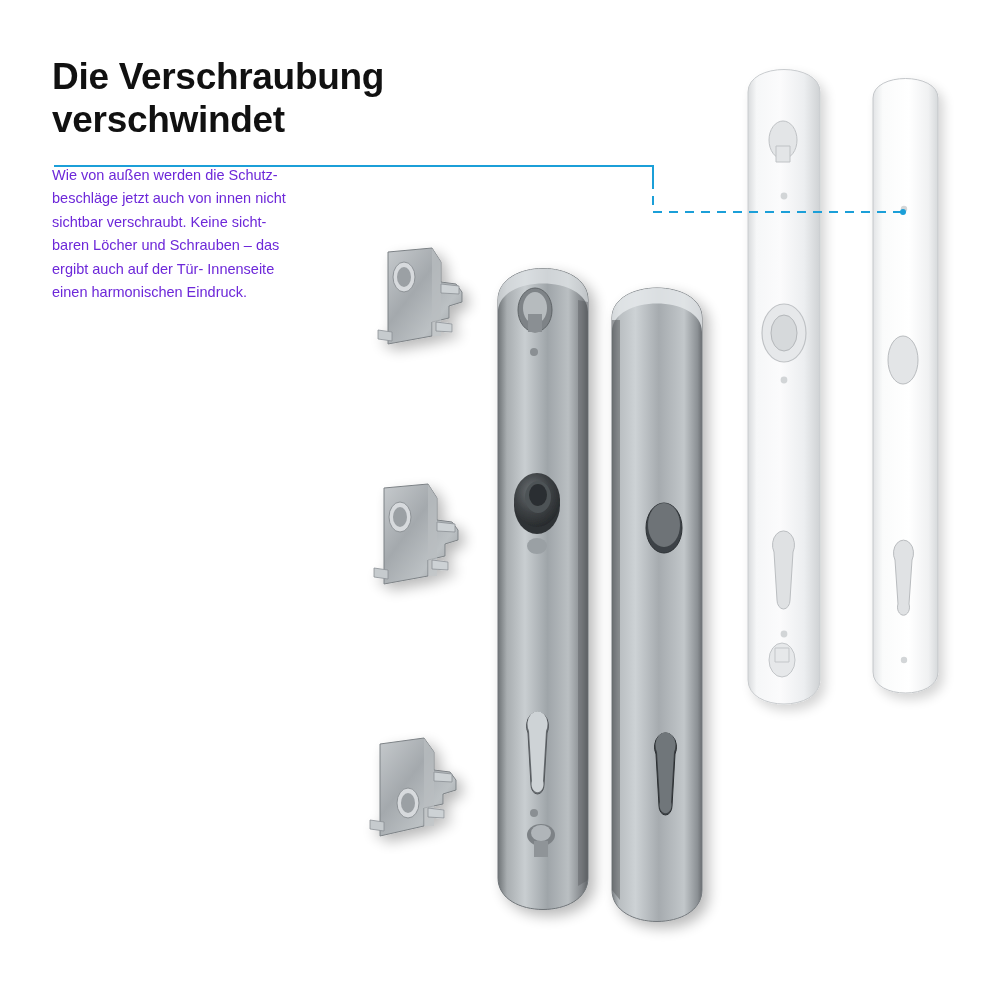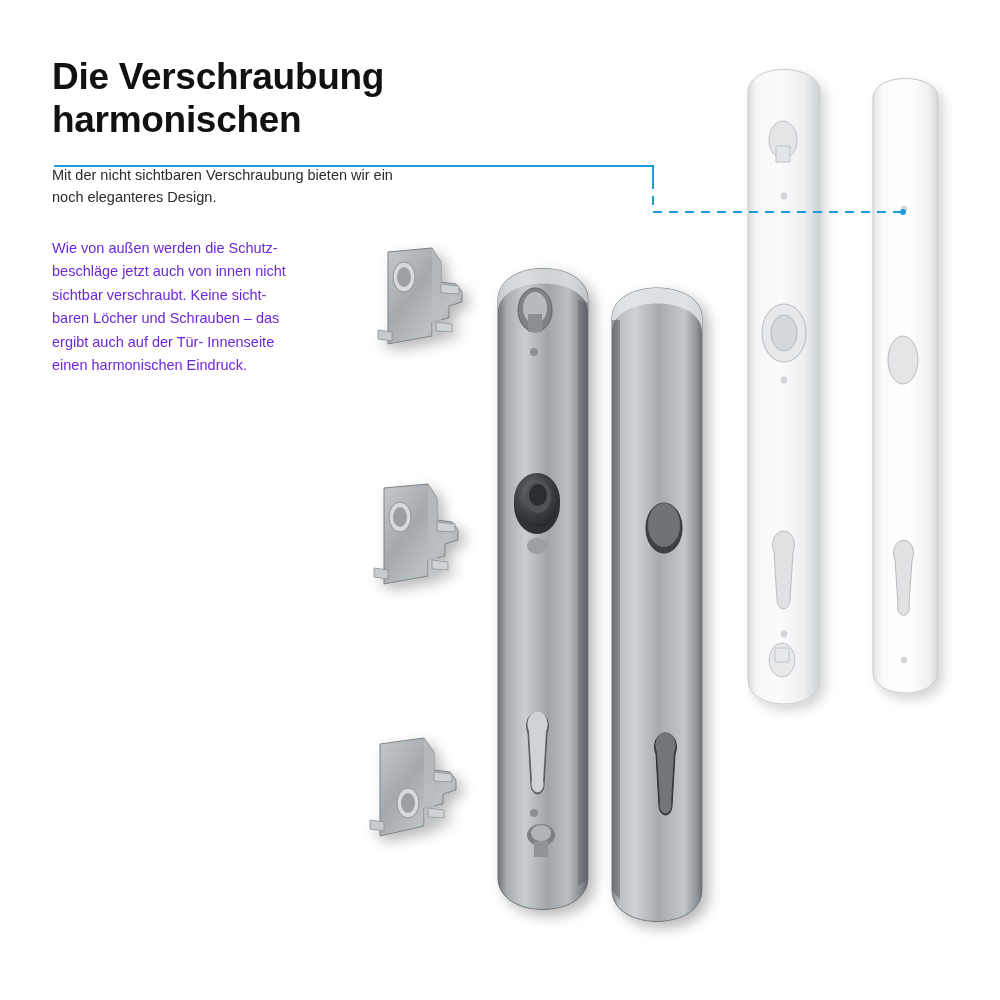--- a/index.html
+++ b/index.html
@@ -347,23 +347,21 @@
     <path d="M 54 166 L 653 166 L 653 180" fill="none" stroke="#1b9fd8" stroke-width="2"></path>
 
     <path d="M 653 180 L 653 212" fill="none" stroke="#1b9fd8" stroke-width="2" stroke-dasharray="9 7"></path>
 
     <path d="M 653 212 L 903 212" fill="none" stroke="#1b9fd8" stroke-width="2" stroke-dasharray="9 7"></path>
     <circle cx="903" cy="212" r="3" fill="#1b9fd8"></circle>
   </svg>
 
   <div class="text-col">
     <h1 class="headline">Die Verschraubung
-harmonischen</h1>
-    <p class="lead">Mit der nicht sichtbaren Verschraubung bieten wir ein
-noch eleganteres Design.</p>
+verschwindet</h1>
     <p class="body-copy">Wie von außen werden die Schutz-
 beschläge jetzt auch von innen nicht
 sichtbar verschraubt. Keine sicht-
 baren Löcher und Schrauben – das
 ergibt auch auf der Tür- Innenseite
 einen harmonischen Eindruck.</p>
   </div>
 
 </div>
 

